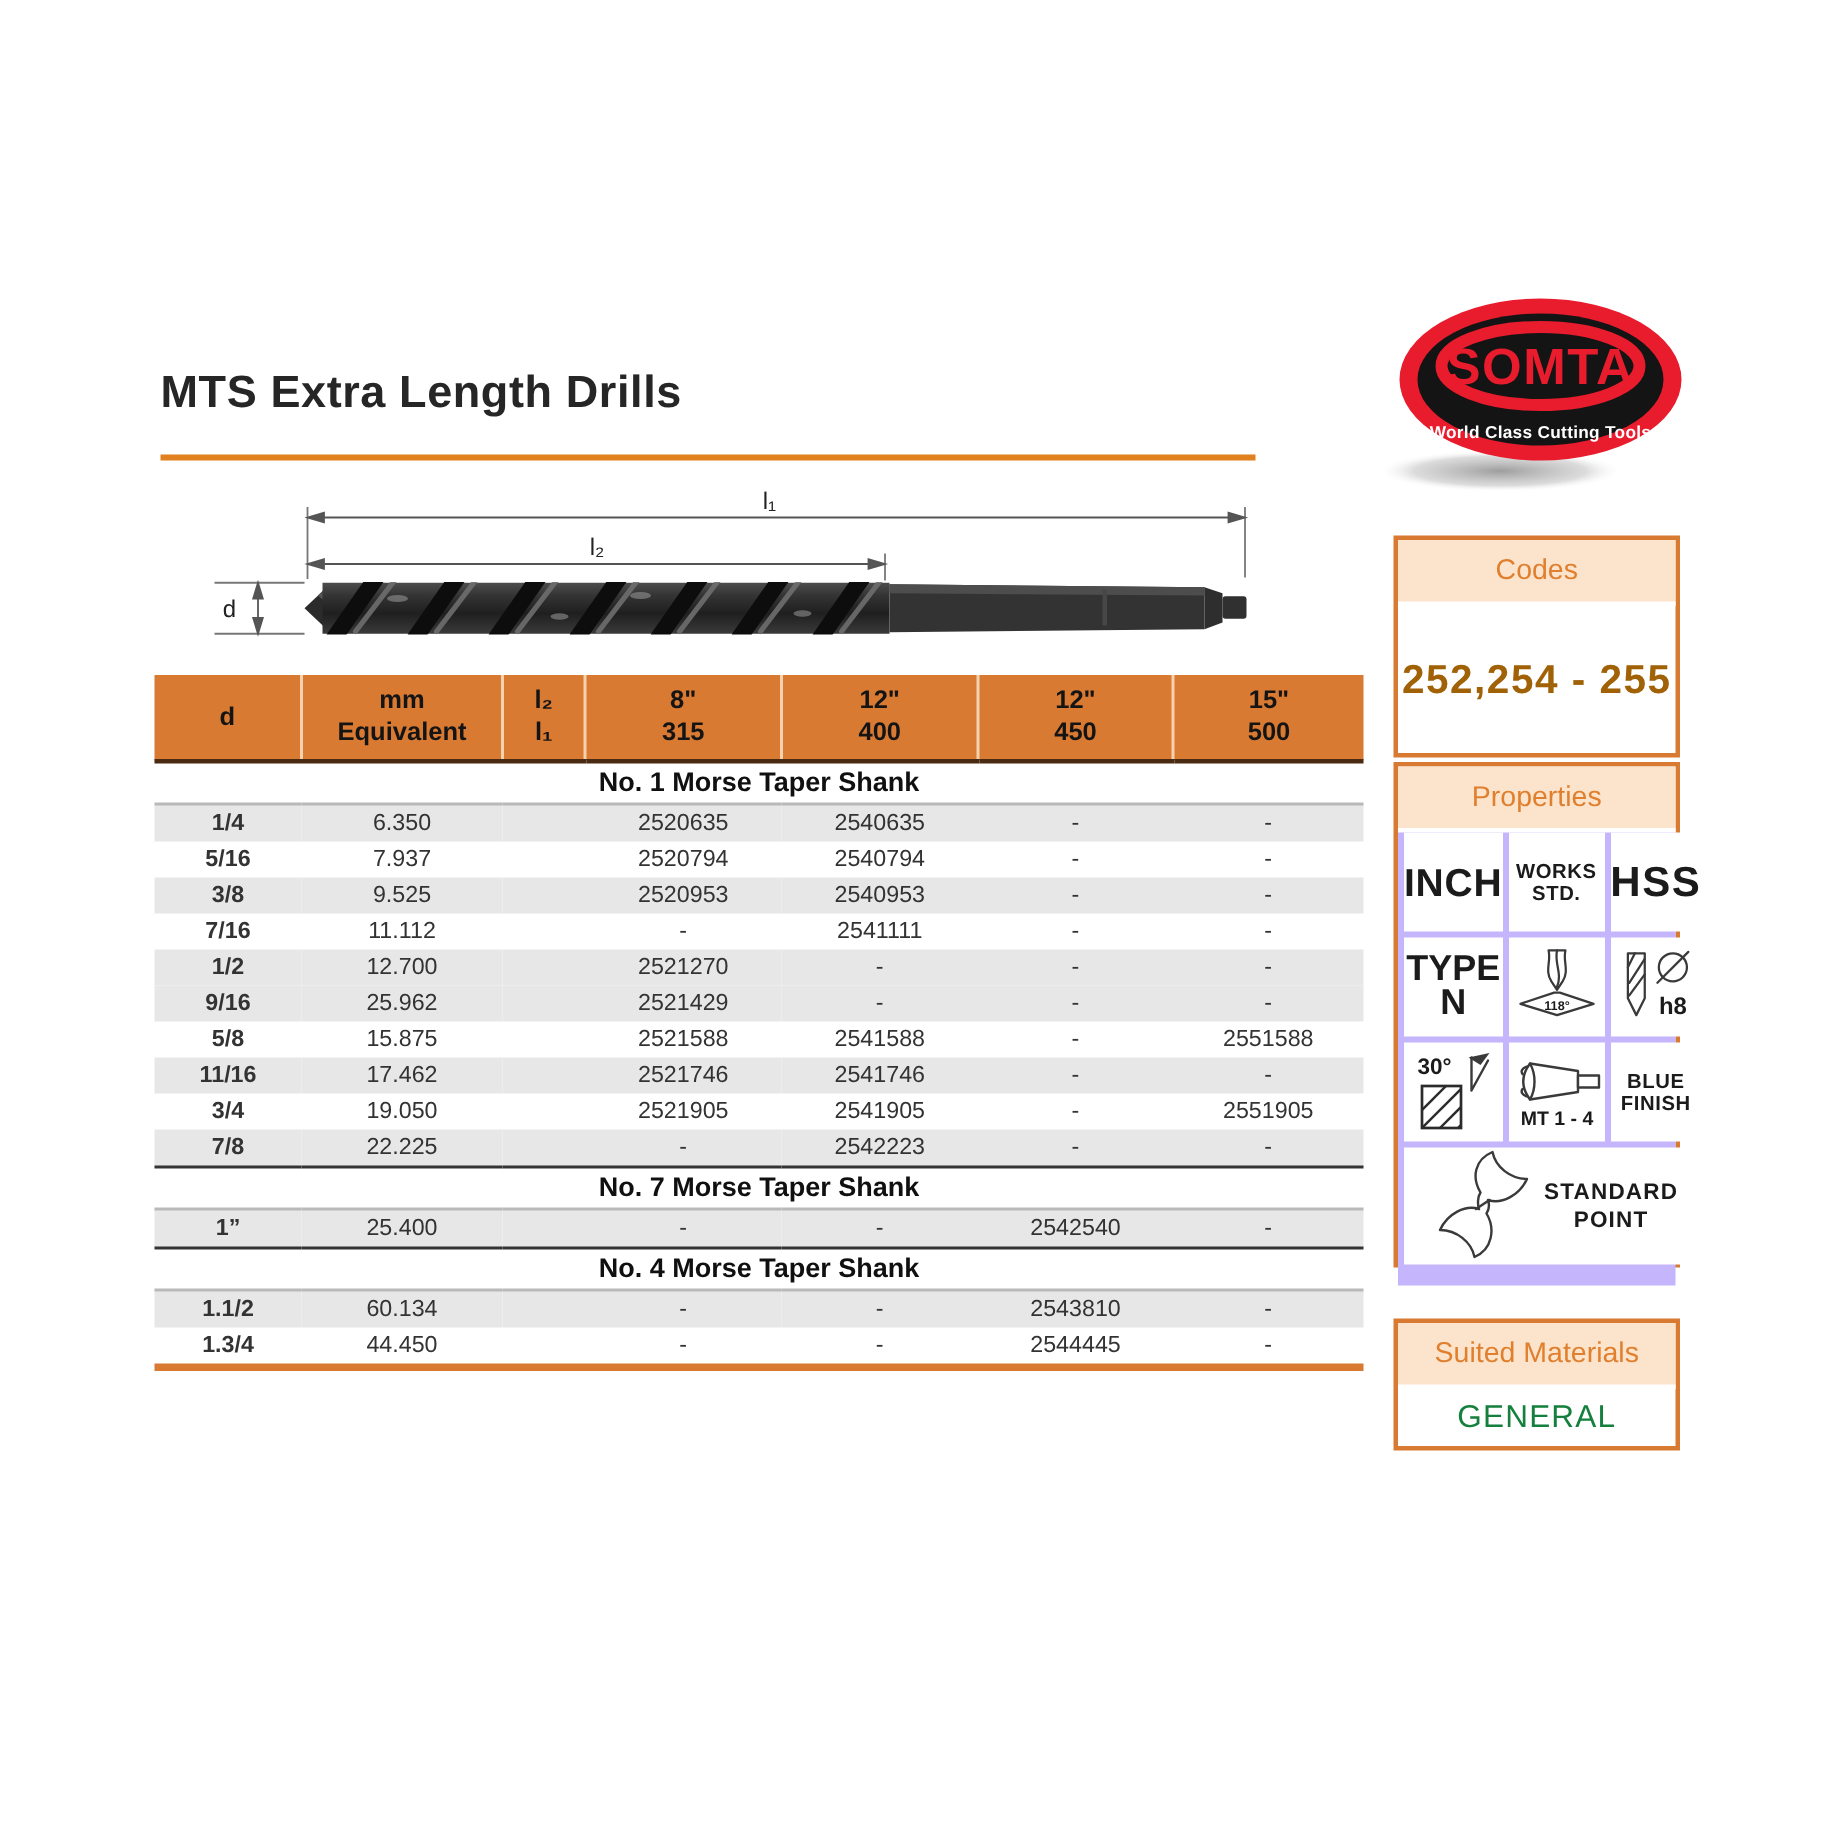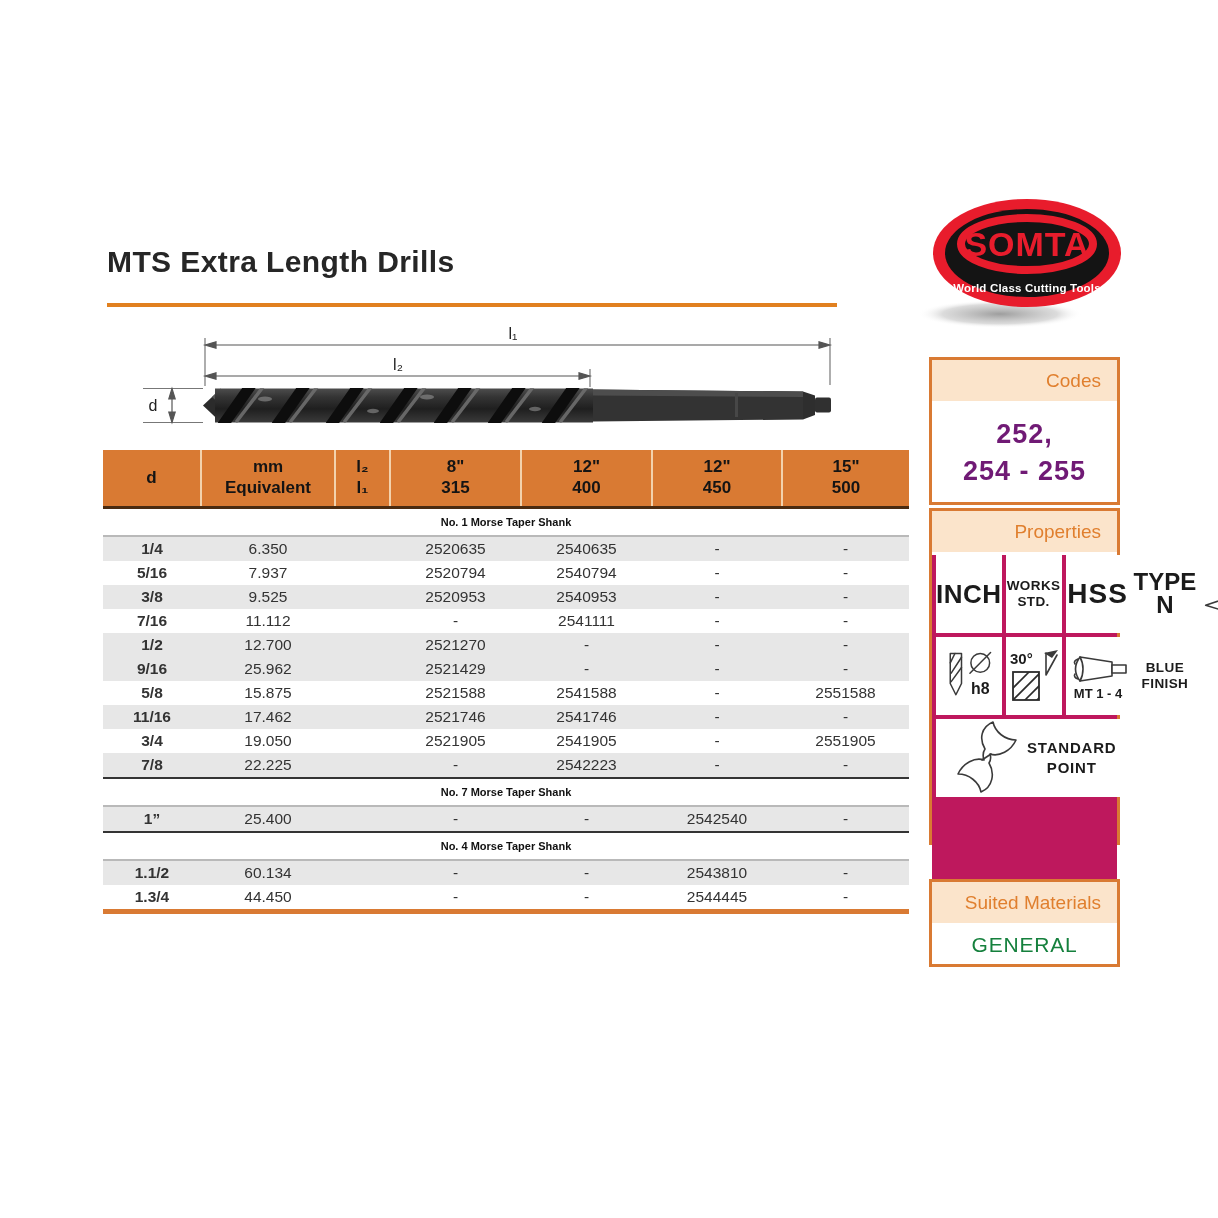--- a/index.html
+++ b/index.html
@@ -21,35 +21,35 @@
   .table-wrap{position:absolute;left:103px;top:450px;width:806px;border-bottom:5px solid #d97a33;}
   table.spec{border-collapse:collapse;table-layout:fixed;width:806px;}
   table.spec th{background:#d97a33;color:#141414;font-weight:bold;font-size:17px;
        vertical-align:middle;padding:6px 0 7px;border-right:2px solid #f3d2ad;
        border-bottom:3px solid #4a2a10;line-height:1.25;}
   table.spec th:last-child{border-right:none;}
   .blk{display:block;}
   table.spec td{text-align:center;font-size:15.5px;color:#333;height:24px;padding:0;}
   tr.shade td{background:#e7e7e7;}
   td.dcol{font-weight:bold;color:#1c1c1c;}
-  tr.section td{background:#fff;font-weight:bold;color:#101010;font-size:11px;height:26px;
+  tr.section td{background:#fff;font-weight:bold;color:#101010;font-size:18px;height:26px;
        border-bottom:2px solid #b9b9b9;}
   tr.section.topline td{border-top:2px solid #343434;}
 
   
   .panel{position:absolute;left:929px;width:191px;border:3px solid #d97a33;background:#fff;
          box-sizing:border-box;display:flex;flex-direction:column;}
-  .panel-head{background:#fbe4cb;color:#e07f2e;text-align:right;font-size:19px;
+  .panel-head{background:#fbe4cb;color:#e07f2e;text-align:center;font-size:19px;
               padding:10px 16px 9px;border-bottom:3px solid #ffffff;flex:0 0 auto;}
   .panel-codes{top:357px;height:148px;}
-  .codes-body{flex:1;display:flex;flex-direction:column;justify-content:center;align-items:center;
-              font-size:27px;font-weight:bold;color:#701a75;line-height:37px;letter-spacing:1px;}
+  .codes-body{flex:1;display:flex;justify-content:center;align-items:center;
+              font-size:27px;font-weight:bold;color:#a16207;line-height:37px;letter-spacing:1px;}
   .panel-props{top:508px;height:337px;}
-  .props-grid{flex:1;background:#be185d;display:grid;grid-template-columns:1fr 1fr 1fr 1fr 1fr;
-              grid-template-rows:1fr 1fr 1fr 1.18fr;gap:4px;padding:0 4px 0 4px;}
+  .props-grid{flex:1;background:#c4b5fd;display:grid;grid-template-columns:1fr;
+              grid-template-rows:1fr 1fr 1fr 1.18fr;gap:4px;padding:0 4px 14px 4px;}
   .pcell{background:#fff;display:flex;flex-direction:column;align-items:center;justify-content:center;
          text-align:center;color:#1b1b1b;}
   .pcell.span3{grid-column:1 / span 3;flex-direction:row;gap:6px;}
   .t-big{font-size:26px;font-weight:bold;letter-spacing:.5px;line-height:1;}
   .t-big2{font-size:28px;font-weight:bold;letter-spacing:1px;line-height:1;}
   .t-2line{font-size:13.5px;font-weight:bold;line-height:1.15;letter-spacing:.4px;}
   .t-type{font-size:24px;font-weight:bold;line-height:.95;}
   .pt-label{font-size:15px;font-weight:bold;letter-spacing:.8px;line-height:1.3;text-align:center;}
   .panel-mat{top:879px;height:88px;}
   .mat-body{flex:1;display:flex;align-items:center;justify-content:center;

